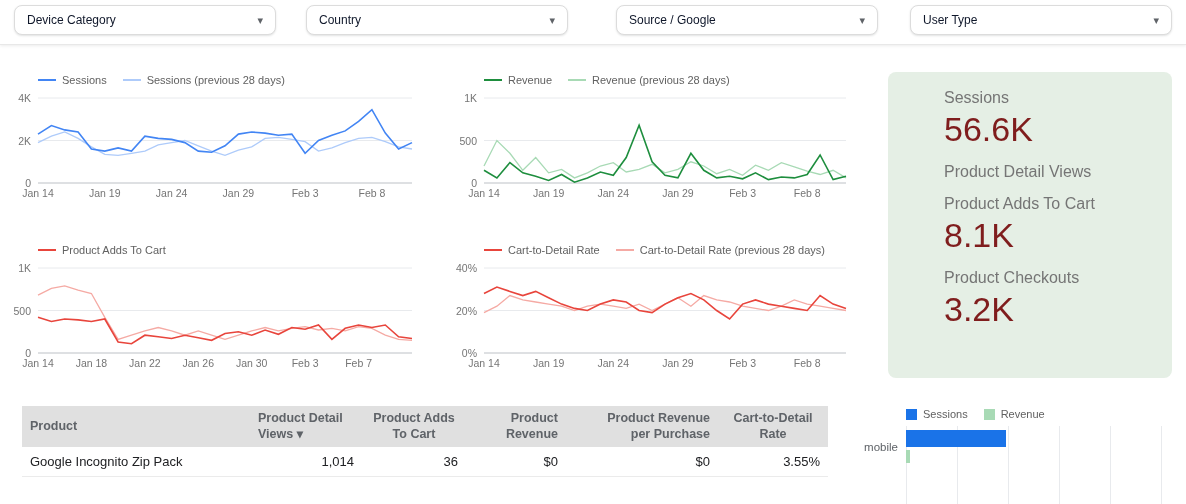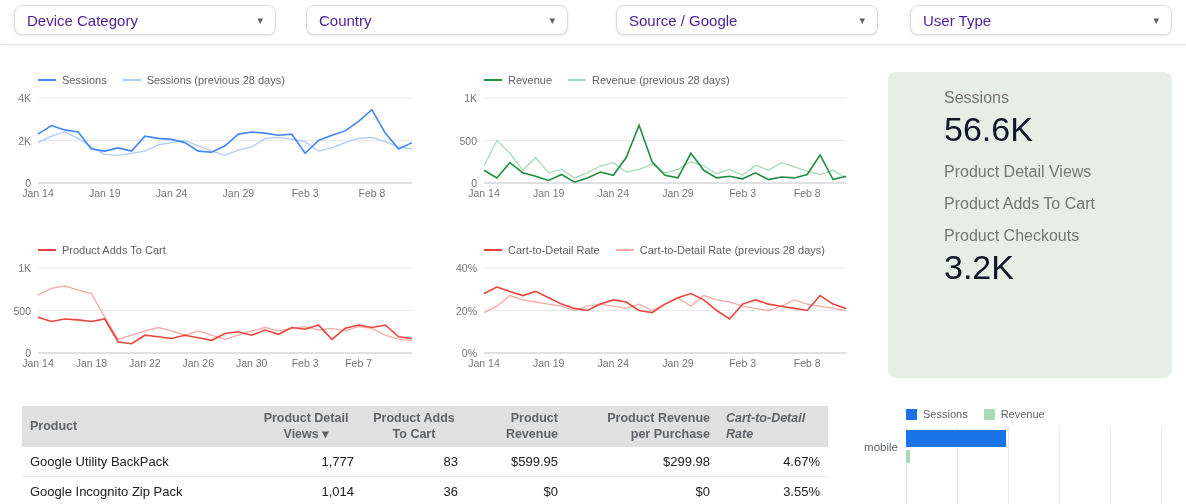--- a/index.html
+++ b/index.html
@@ -11,39 +11,39 @@
   .topbar{
     position:absolute;left:0;top:0;width:1186px;height:44px;background:#fff;
     border-bottom:1px solid #e8e8e8;box-shadow:0 1px 3px rgba(0,0,0,.08);z-index:5;
   }
   .chip{
     position:absolute;top:5px;height:30px;width:262px;box-sizing:border-box;
     display:flex;align-items:center;justify-content:space-between;
     padding:0 12px;border:1px solid #dcdcdc;border-radius:8px;background:#fff;
     box-shadow:0 1px 2px rgba(60,64,67,.15);cursor:pointer;
   }
-  .chip-label{font-size:15px;color:#4c1d95;}
+  .chip-label{font-size:12px;color:#0f172a;}
   .caret{font-size:11px;color:#5f6368;}
   
   .chart{position:absolute;}
   .legend{height:20px;display:flex;align-items:center;gap:16px;padding-left:34px;}
   .legend-item{display:inline-flex;align-items:center;gap:6px;}
   .legend-swatch.line{width:18px;height:2px;display:inline-block;}
   .legend-swatch.square{width:11px;height:11px;display:inline-block;}
   .legend-label{font-size:11px;color:#616161;white-space:nowrap;}
   .chart-body{position:absolute;left:0;right:0;top:20px;bottom:0;}
   svg text.axis-label{font-family:"Liberation Sans",sans-serif;font-size:10.5px;fill:#757575;}
   
   .scorecard{
     position:absolute;left:888px;top:72px;width:284px;height:306px;box-sizing:border-box;
     background:#e5efe5;border-radius:8px;padding:16px 0 0 56px;
     display:flex;flex-direction:column;gap:12px;
   }
   .metric-label{font-size:16px;color:#757575;line-height:20px;}
-  .metric-value{font-size:34px;color:#0f172a;line-height:42px;}
+  .metric-value{font-size:34px;color:#7f1d1d;line-height:42px;}
   
   .table-wrap{position:absolute;left:22px;top:406px;width:806px;}
   table{border-collapse:collapse;table-layout:fixed;width:806px;}
   th{
     background:#e0e0e0;padding:5px 8px;font-size:12.5px;font-weight:bold;color:#5f6368;
     vertical-align:middle;white-space:pre-line;line-height:1.25;cursor:pointer;
   }
   td{padding:7px 8px;font-size:13px;color:#202124;border-bottom:1px solid #ebebeb;
      white-space:nowrap;overflow:hidden;}
   
@@ -198,61 +198,54 @@
 <aside class="scorecard">
   <div class="metric">
     <div class="metric-label">Sessions</div>
     <div class="metric-value">56.6K</div>
   </div>
   <div class="metric">
     <div class="metric-label">Product Detail Views</div>
   </div>
   <div class="metric">
     <div class="metric-label">Product Adds To Cart</div>
+    <div class="metric-value">8.1K</div>
   </div>
   <div class="metric">
     <div class="metric-label">Product Checkouts</div>
     <div class="metric-value">3.2K</div>
   </div>
 </aside>
 
 <section class="table-wrap">
   <table>
     <colgroup>
       <col style="width:228px">
         <col style="width:112px">
         <col style="width:104px">
       <col style="width:100px">
         <col style="width:152px">
         <col style="width:110px">
     </colgroup>
     <thead>
         <tr>
           <th style="text-align: left;">Product</th>
-          <th style="text-align: center;">Product Detail
+          <th style="text-align: left;">Product Detail
 Views ▾</th>
           <th style="text-align: center;">Product Adds
 To Cart</th>
           <th style="text-align: right;">Product
 Revenue</th>
           <th style="text-align: right;">Product Revenue
 per Purchase</th>
-          <th style="text-align: left; font-style: italic;">Cart-to-Detail
+          <th style="text-align: center;">Cart-to-Detail
 Rate</th>
         </tr>
       </thead>
     <tbody>
-        <tr>
-          <td style="text-align: left;">Google Utility BackPack</td>
-          <td style="text-align: right;">1,777</td>
-          <td style="text-align: right;">83</td>
-          <td style="text-align: right;">$599.95</td>
-          <td style="text-align: right;">$299.98</td>
-          <td style="text-align: right;">4.67%</td>
-        </tr>
         <tr>
           <td style="text-align: left;">Google Incognito Zip Pack</td>
           <td style="text-align: right;">1,014</td>
           <td style="text-align: right;">36</td>
           <td style="text-align: right;">$0</td>
           <td style="text-align: right;">$0</td>
           <td style="text-align: right;">3.55%</td>
         </tr>
       </tbody>
   </table>

